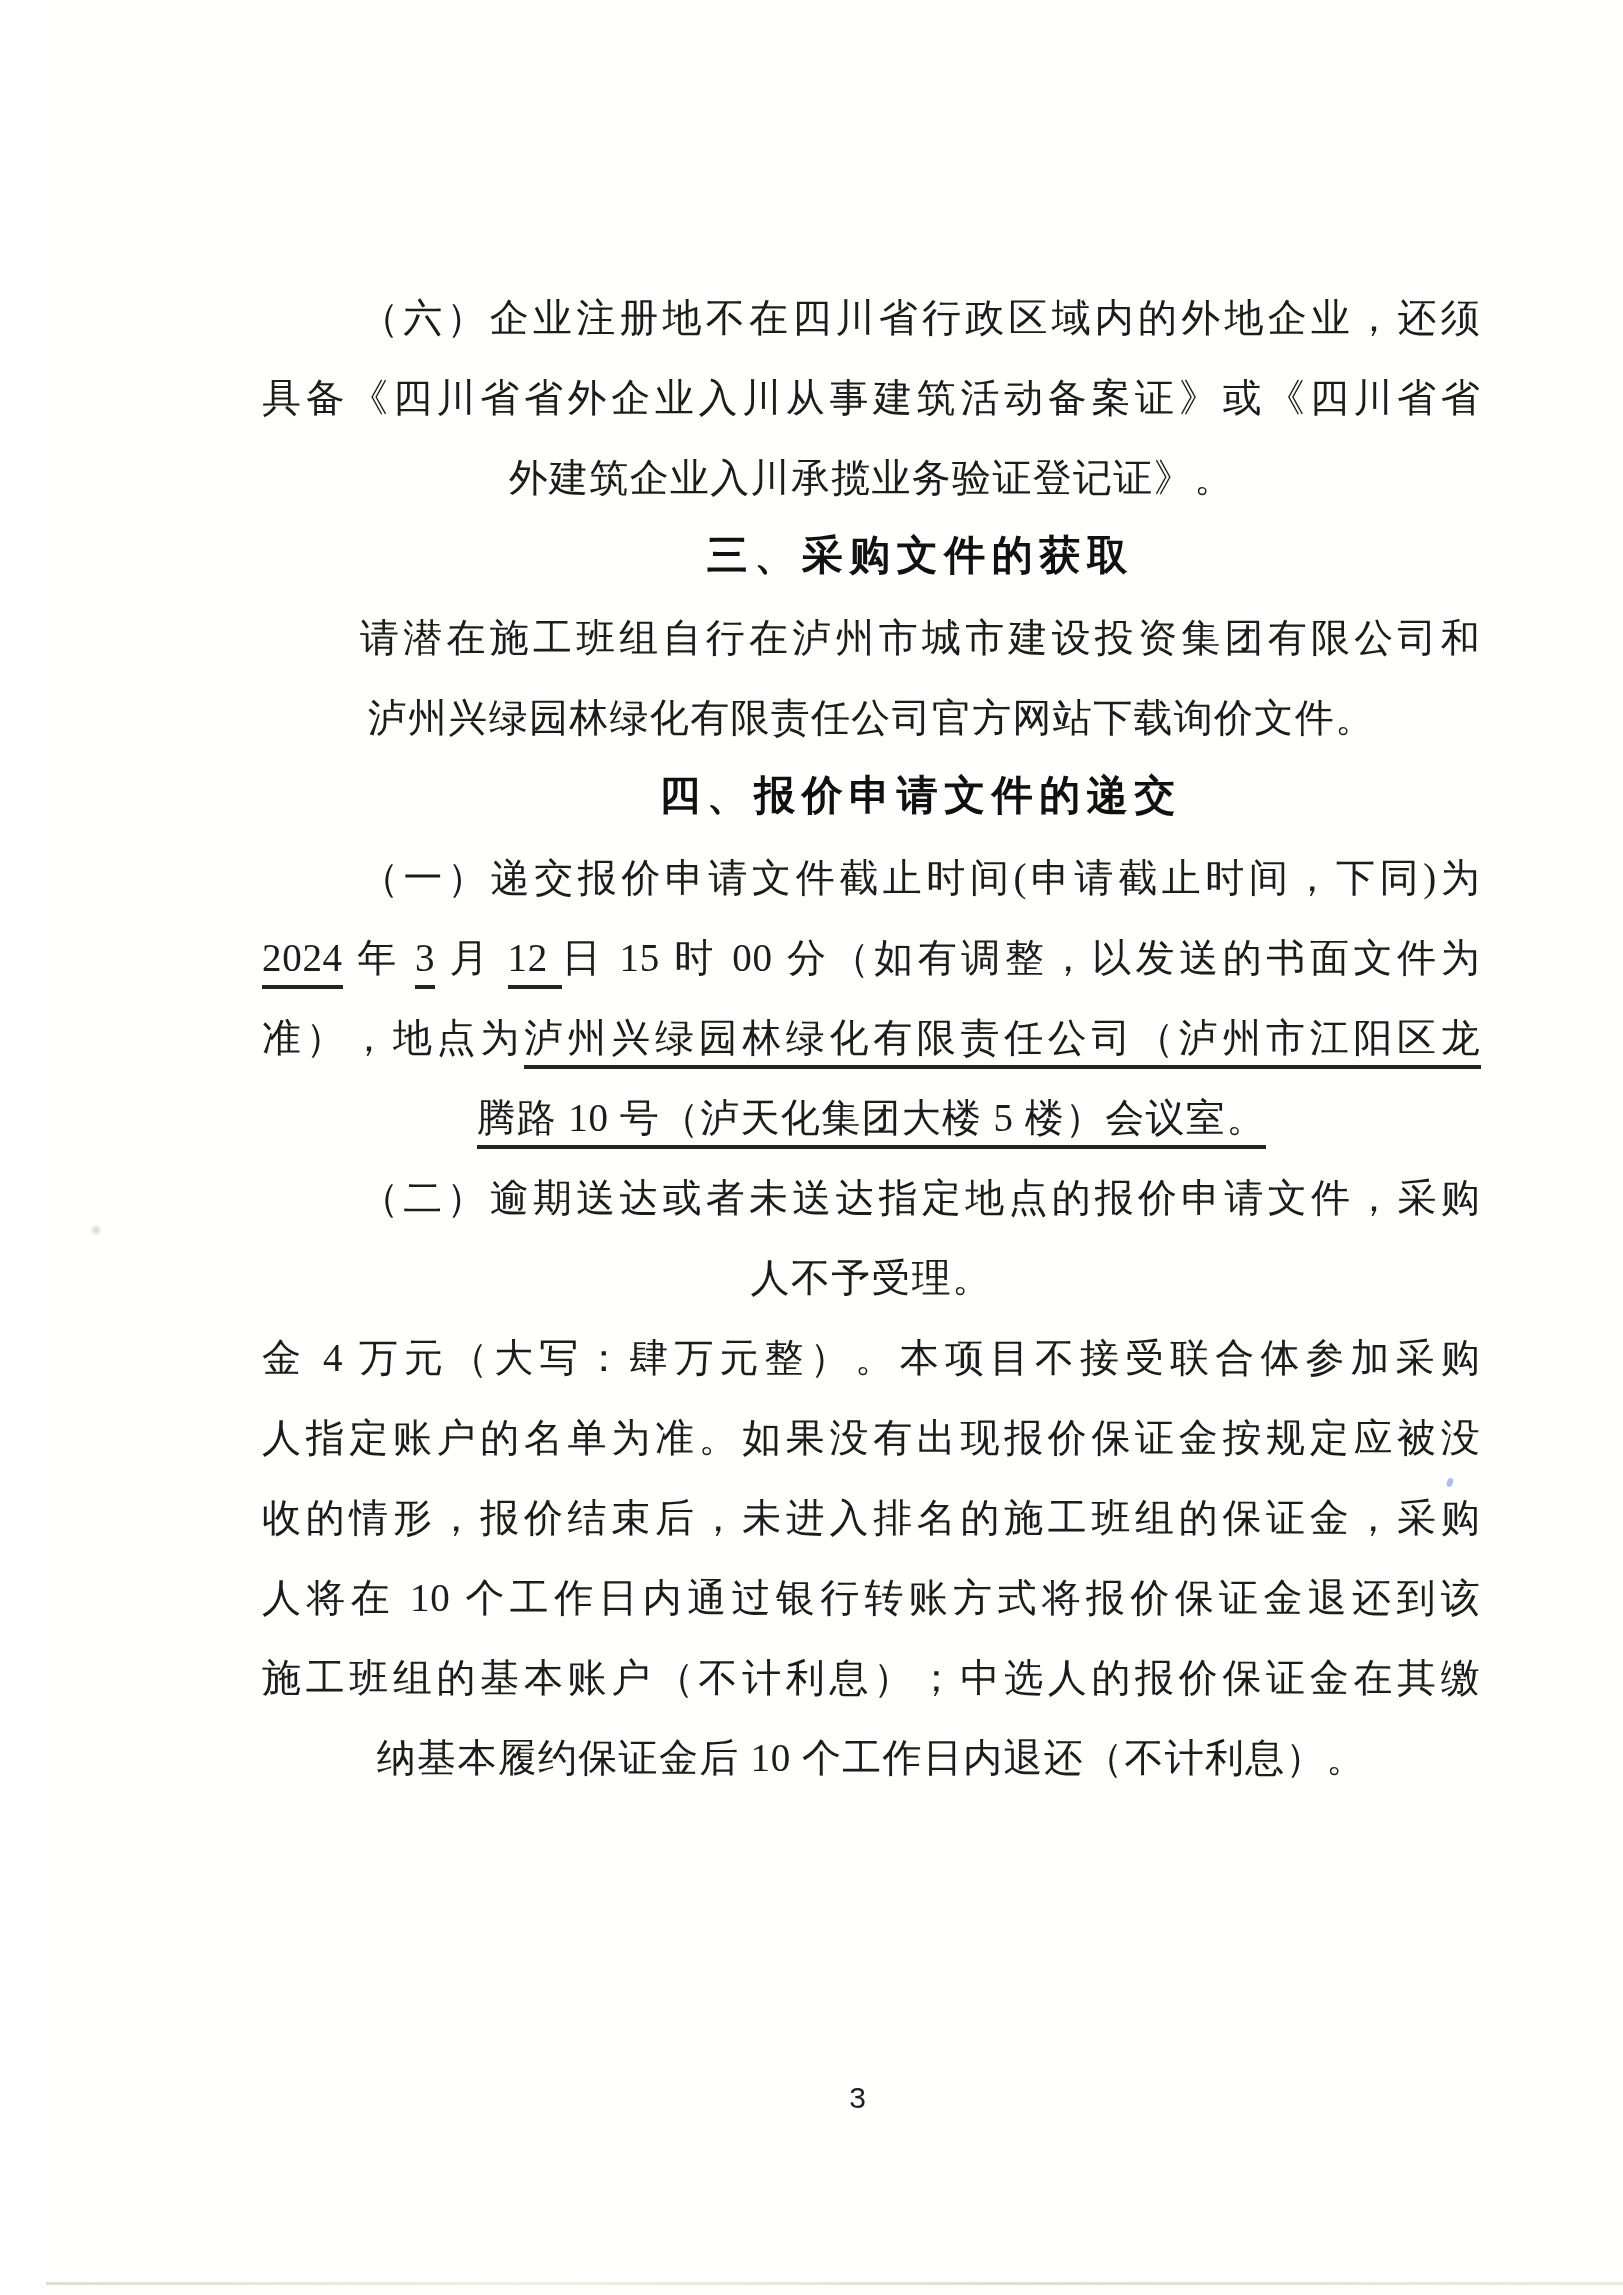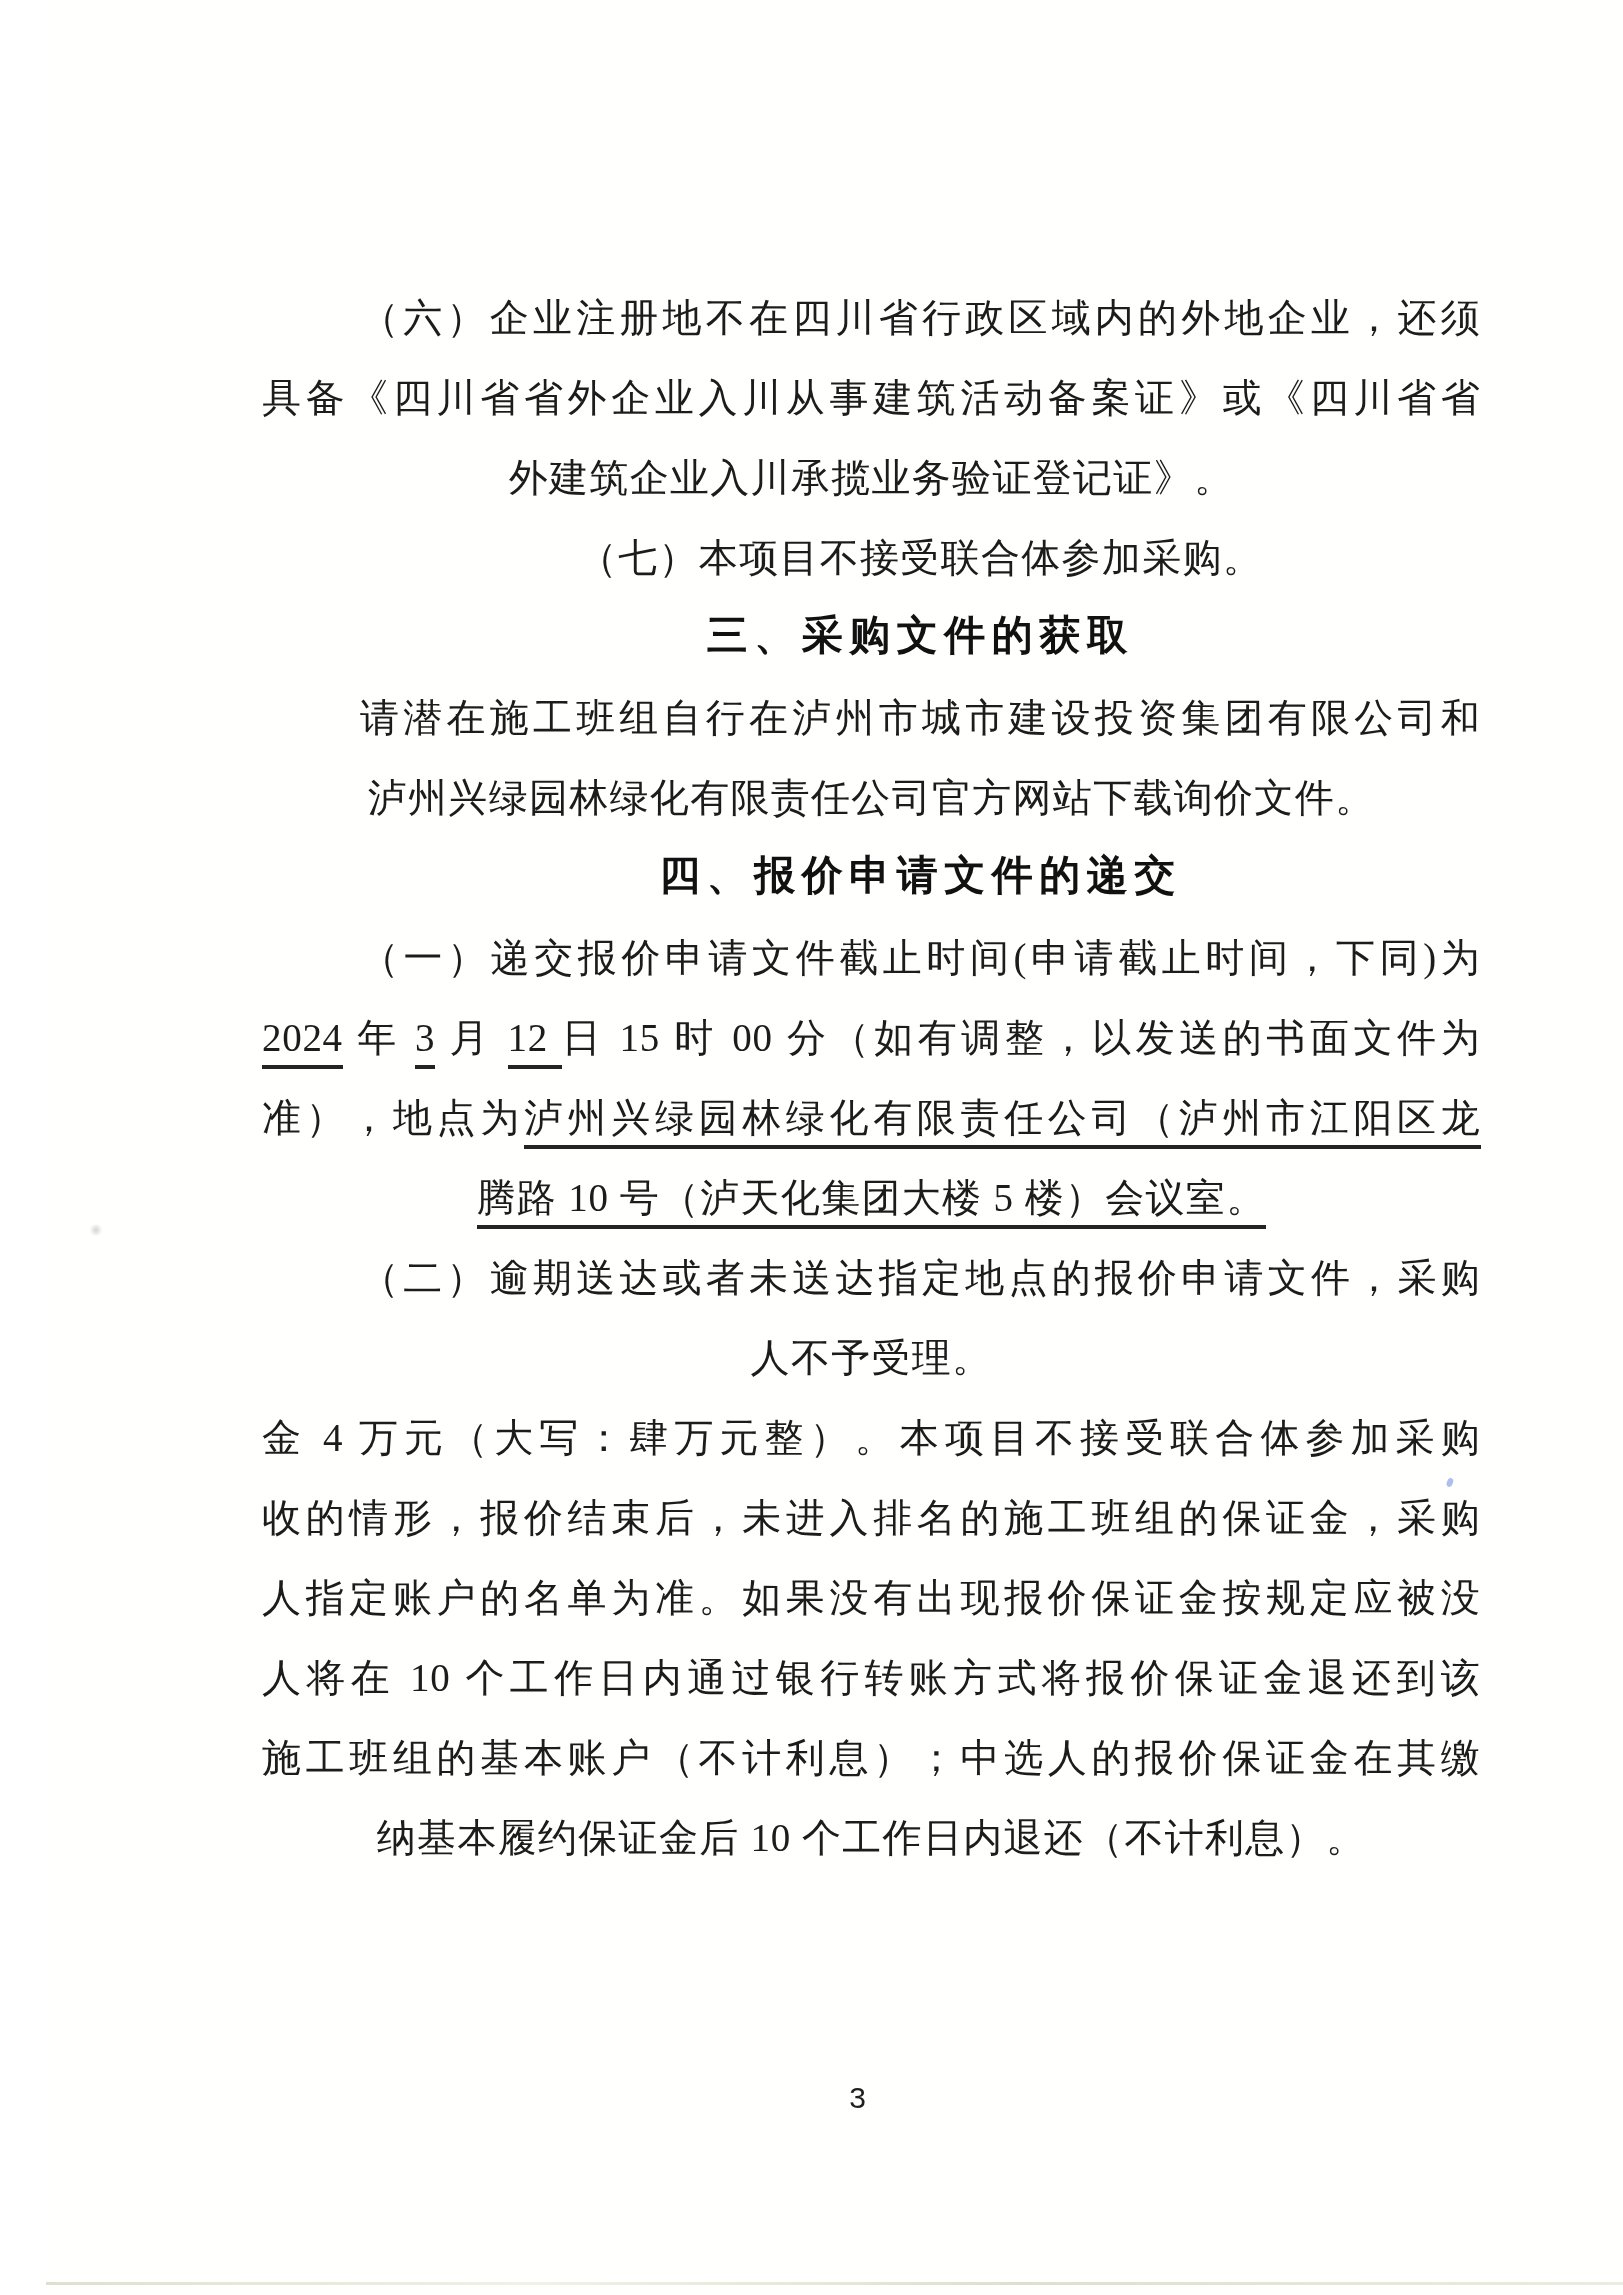--- a/index.html
+++ b/index.html
@@ -120,34 +120,33 @@
 </style>
 </head>
 <body>
 
 <div class="page">
 
   <div class="content">
       <div class="line indent justify"><span class="seg body">（六）企业注册地不在四川省行政区域内的外地企业，还须</span></div>
       <div class="line justify"><span class="seg body">具备《四川省省外企业入川从事建筑活动备案证》或《四川省省</span></div>
       <div class="line"><span class="seg body">外建筑企业入川承揽业务验证登记证》。</span></div>
-      <div class="line indent"><span class="seg body">（七）本项目不接受联合体参加采购。</span></div>
       <div class="line indent heading"><span class="seg heading">三、采购文件的获取</span></div>
       <div class="line indent justify"><span class="seg body">请潜在施工班组自行在泸州市城市建设投资集团有限公司和</span></div>
       <div class="line"><span class="seg body">泸州兴绿园林绿化有限责任公司官方网站下载询价文件。</span></div>
       <div class="line indent heading"><span class="seg heading">四、报价申请文件的递交</span></div>
       <div class="line indent justify"><span class="seg body">（一）递交报价申请文件截止时间(申请截止时间，下同)为</span></div>
       <div class="line justify"><span class="seg num-u">2024</span><span class="seg body"> 年 </span><span class="seg num-u">3</span><span class="seg body"> 月 </span><span class="seg num-u"> 12 </span><span class="seg body"> 日 </span><span class="seg num">15</span><span class="seg body"> 时 </span><span class="seg num">00</span><span class="seg body"> 分（如有调整，以发送的书面文件为</span></div>
       <div class="line justify"><span class="seg body">准），地点为</span><span class="seg body-u">泸州兴绿园林绿化有限责任公司（泸州市江阳区龙</span></div>
       <div class="line"><span class="seg body-u">腾路 </span><span class="seg num-u">10</span><span class="seg body-u"> 号（泸天化集团大楼 </span><span class="seg num-u">5</span><span class="seg body-u"> 楼）会议室。</span></div>
       <div class="line indent justify"><span class="seg body">（二）逾期送达或者未送达指定地点的报价申请文件，采购</span></div>
       <div class="line"><span class="seg body">人不予受理。</span></div>
       <div class="line justify"><span class="seg body">金 </span><span class="seg num">4</span><span class="seg body"> 万元（大写：肆万元整）。本项目不接受联合体参加采购</span></div>
+      <div class="line justify"><span class="seg body">人指定账户的名单为准。如果没有出现报价保证金按规定应被没</span></div>
       <div class="line justify"><span class="seg body">收的情形，报价结束后，未进入排名的施工班组的保证金，采购</span></div>
-      <div class="line justify"><span class="seg body">人指定账户的名单为准。如果没有出现报价保证金按规定应被没</span></div>
       <div class="line justify"><span class="seg body">人将在 </span><span class="seg num">10</span><span class="seg body"> 个工作日内通过银行转账方式将报价保证金退还到该</span></div>
       <div class="line justify"><span class="seg body">施工班组的基本账户（不计利息）；中选人的报价保证金在其缴</span></div>
       <div class="line"><span class="seg body">纳基本履约保证金后 </span><span class="seg num">10</span><span class="seg body"> 个工作日内退还（不计利息）。</span></div>
     </div>
 
   <div class="page-number">3</div>
 
   <div class="artifact-smudge"></div>
   <div class="artifact-blue-speck"></div>
   <div class="artifact-right-edge"></div>

